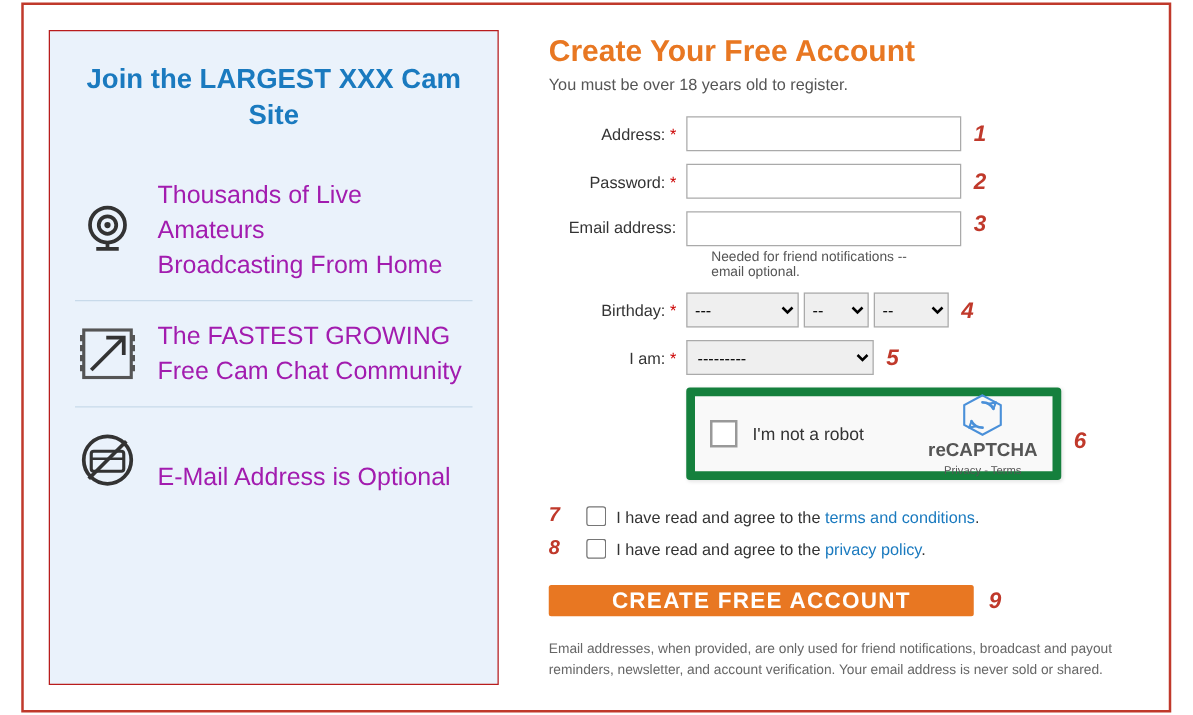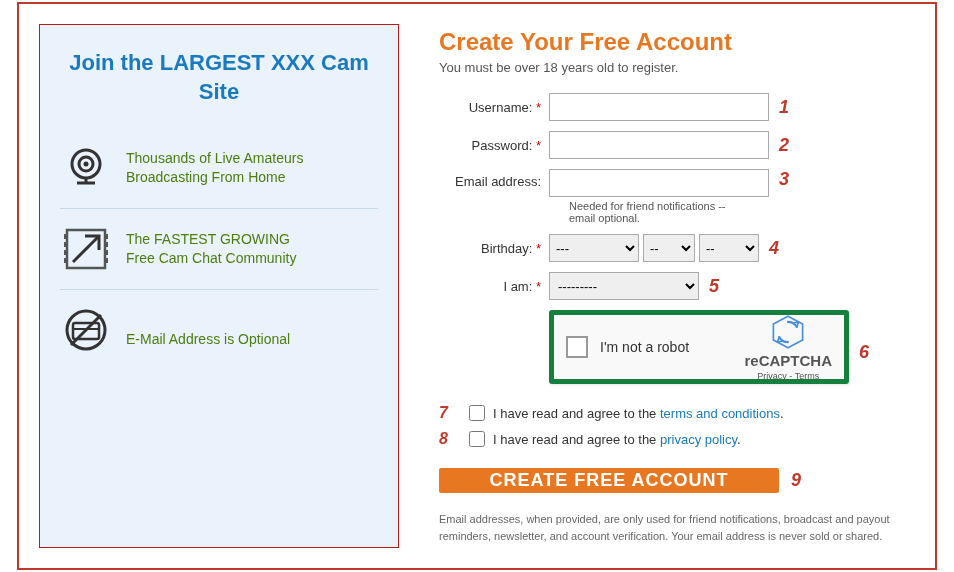--- a/index.html
+++ b/index.html
@@ -50,22 +50,22 @@
     .feature-item:first-of-type { border-top: none; }
     .feature-icon {
       width: 52px;
       height: 52px;
       min-width: 52px;
       display: flex;
       align-items: center;
       justify-content: center;
     }
     .feature-text {
-      font-size: 14px;
-      color: #4d7c0f;
+      font-size: 20px;
+      color: #a21caf;
       line-height: 1.4;
     }
 
     
     .right-panel {
       flex: 1;
       display: flex;
       flex-direction: column;
       padding: 4px 10px;
       justify-content: flex-end;
@@ -133,21 +133,21 @@
       height: 28px;
       width: 150px;
       border: 1px solid #aaa;
       font-size: 13px;
       padding: 0 4px;
     }
     
     .captcha-box {
       width: 300px;
       height: 74px;
-      border: 5px solid #15803d;
+      border: 7px solid #15803d;
       background: #f9f9f9;
       border-radius: 3px;
       display: flex;
       align-items: center;
       justify-content: space-between;
       padding: 0 12px;
       margin-left: 110px;
       margin-bottom: 10px;
       box-shadow: 1px 1px 3px rgba(0,0,0,0.1);
       gap: 28px;
@@ -308,21 +308,21 @@
       </div>
     </div>
   </div>
 
   <div class="right-panel">
     <div class="form-title">Create Your Free Account</div>
     <div class="form-subtitle">You must be over 18 years old to register.</div>
 
     <div class="form-row">
       <label class="form-label">
-        <span>Username:</span> <span style="color:#c00;">*</span>
+        <span>Address:</span> <span style="color:#c00;">*</span>
       </label>
       <input type="text" class="form-input" style="">
       <span class="step-number">1</span>
     </div>
 
     <div class="form-row">
       <label class="form-label">
         <span>Password:</span> <span style="color:#c00;">*</span>
       </label>
       <input type="password" class="form-input" style="">

